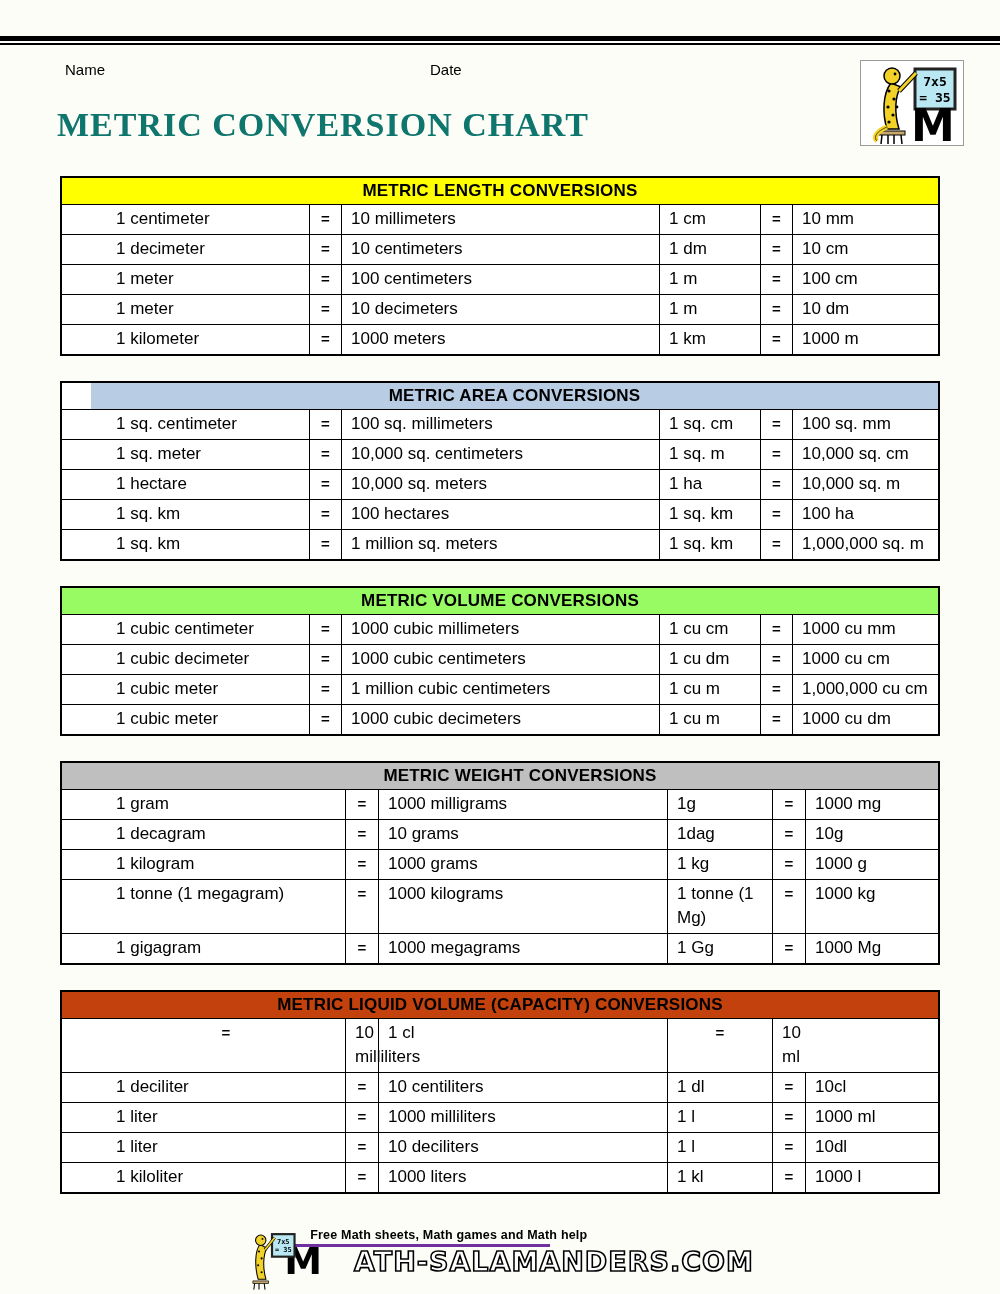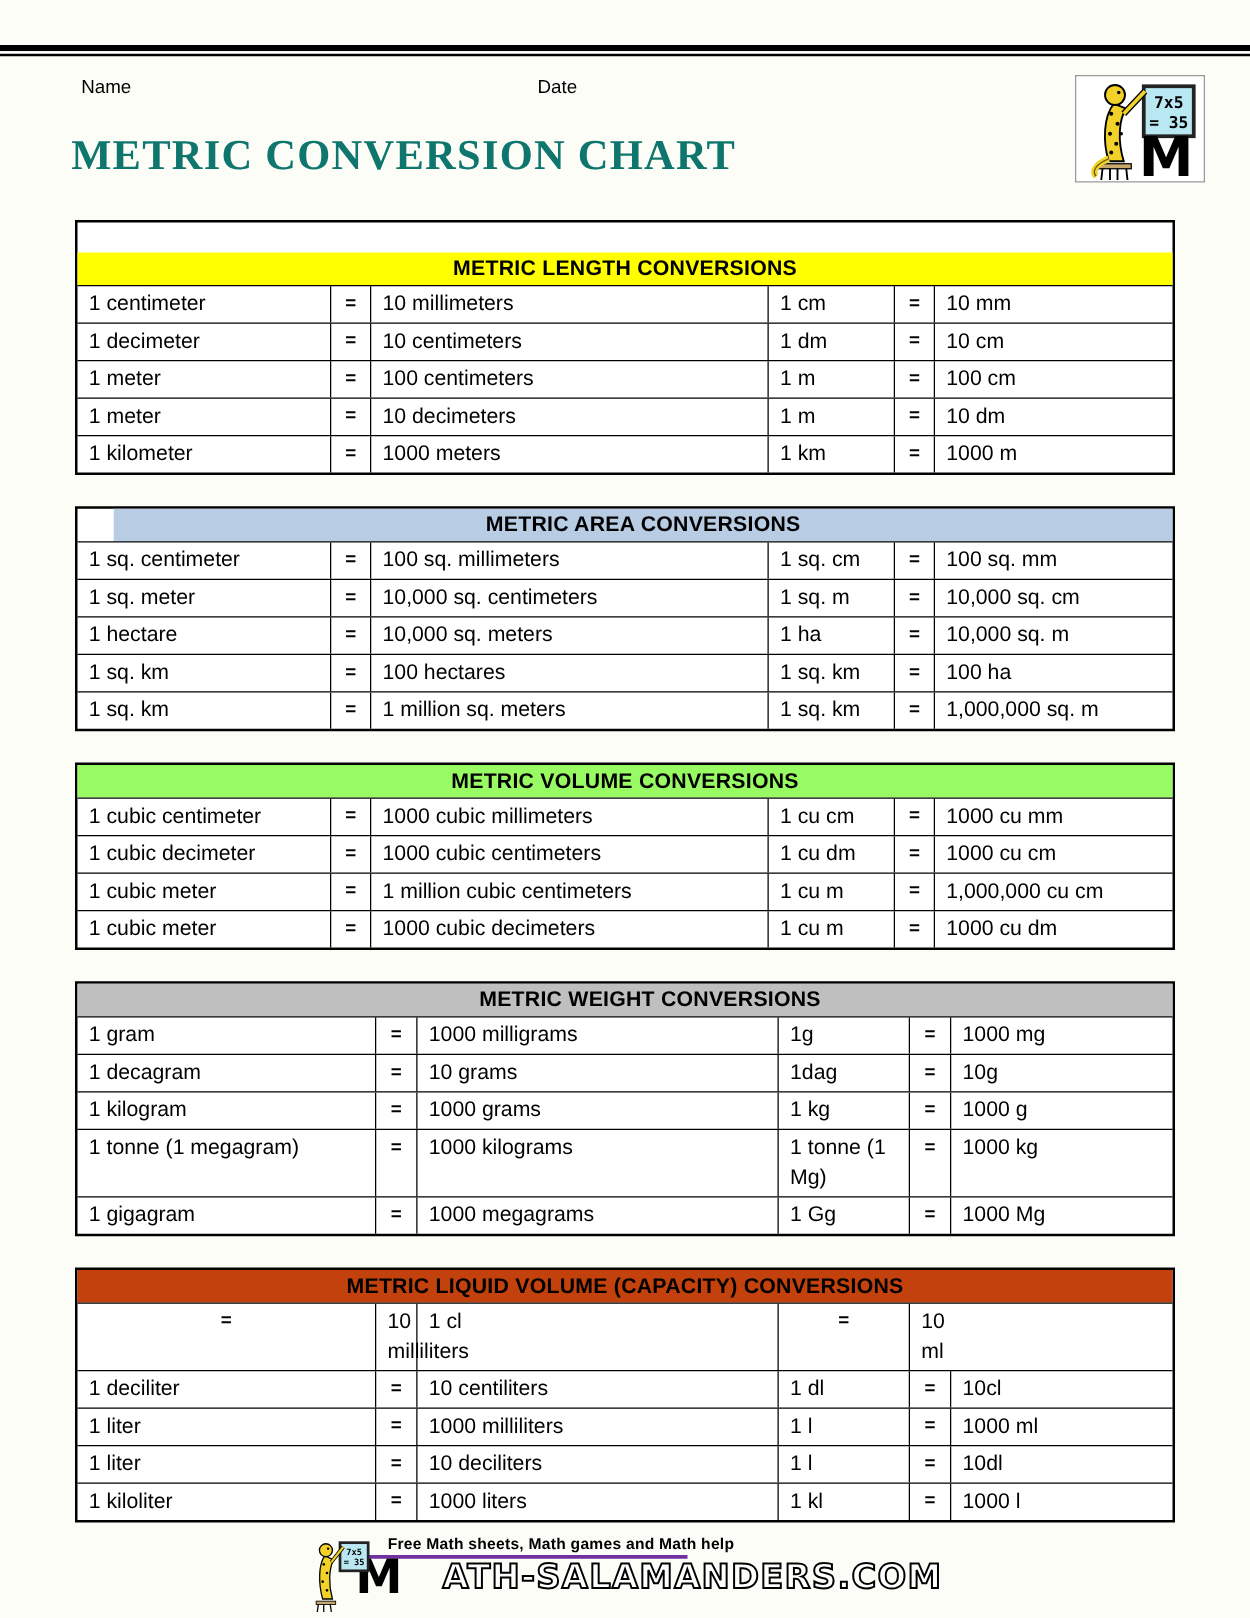--- a/index.html
+++ b/index.html
@@ -22,21 +22,21 @@
                font-size: 34px; font-weight: bold; color: #44709D; letter-spacing: 1px; }
 
   
   .corner-logo { position: absolute; top: 60px; left: 860px; width: 104px; height: 86px;
                  background: #fff; border: 1px solid #9a9a9a; }
 
   
   .tables { position: absolute; top: 176px; left: 60px; width: 880px; }
   .conv-table { border: 2px solid #000; margin-bottom: 25px; background: #fff; }
   .t-header { text-align: center; font-weight: bold; font-size: 17px; padding: 3px 0; letter-spacing: .2px; }
-  .row { display: grid; border-top: 1px solid #000; }
+  .row { display: grid; border-top: 1px solid #000; padding-left: 45px; }
   .layoutA .row { grid-template-columns: 203px 32px 318px 101px 32px auto; }
   .layoutB .row { grid-template-columns: 239px 33px 289px 105px 33px auto; }
   .cell { padding: 2px 8px 3px 9px; font-size: 17px; line-height: 24px;
           border-right: 1px solid #000; text-align: left; }
   .cell:last-child { border-right: none; }
   .cell.eq { text-align: center; padding-left: 2px; padding-right: 2px; font-size: 15px; font-weight: bold; }
 
   
   .footer { position: absolute; top: 1228px; left: 0; width: 1000px; display: flex; justify-content: center; }
   .footer-inner { display: flex; align-items: flex-start; }
@@ -93,21 +93,21 @@
         <circle cx="27" cy="46" r="1.6" fill="#000"></circle>
           <circle cx="32" cy="54" r="1.6" fill="#000"></circle>
         <circle cx="28" cy="61" r="1.6" fill="#000"></circle>
           <circle cx="36" cy="46" r="1.4" fill="#000"></circle>
       </g>
     </svg>
   </div>
 
   <div class="tables">
     <section class="conv-table layoutA">
-      <div class="t-header" style="background: rgb(255, 255, 0); margin-top: 24px;">METRIC LENGTH CONVERSIONS</div>
+      <div class="t-header" style="background: rgb(255, 255, 0);">METRIC LENGTH CONVERSIONS</div>
       <div class="t-body">
           <div class="row">
             <div class="cell">1 centimeter</div>
             <div class="cell eq">=</div>
             <div class="cell">10 millimeters</div>
             <div class="cell">1 cm</div>
             <div class="cell eq">=</div>
             <div class="cell">10 mm</div>
           </div>
           <div class="row">

